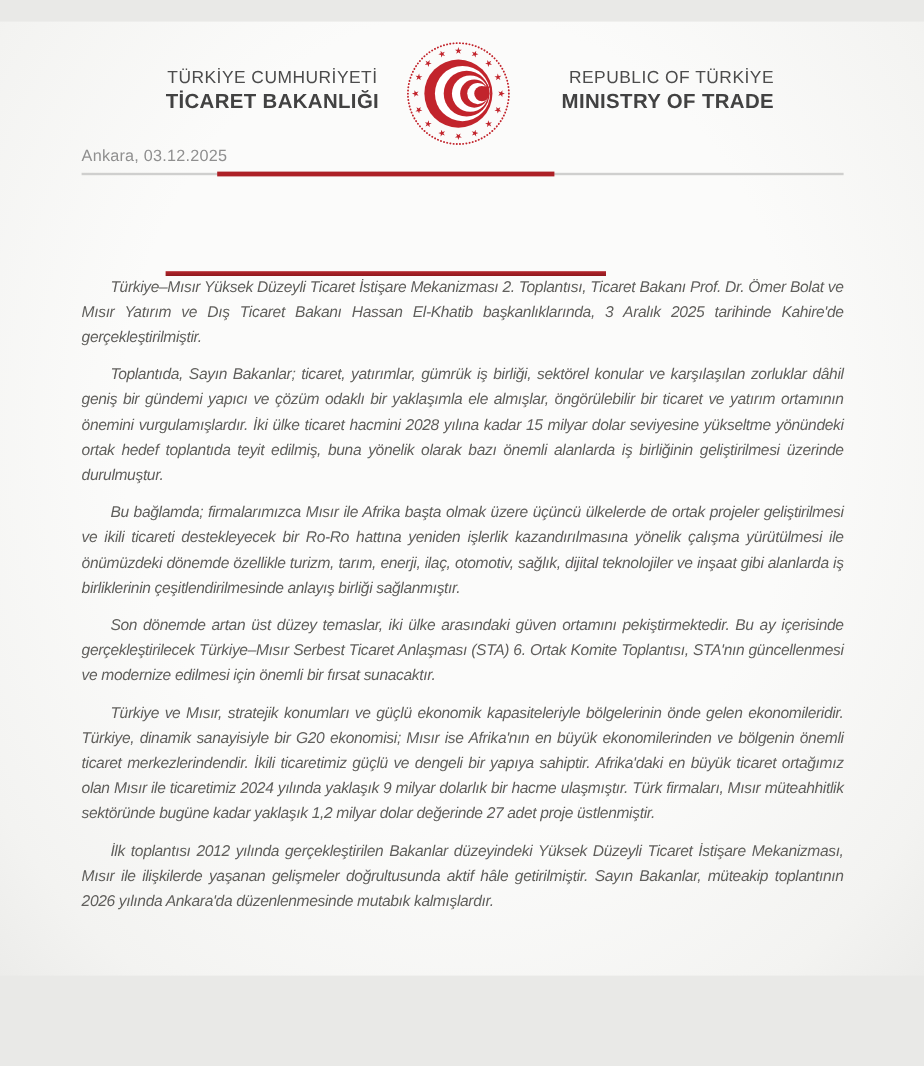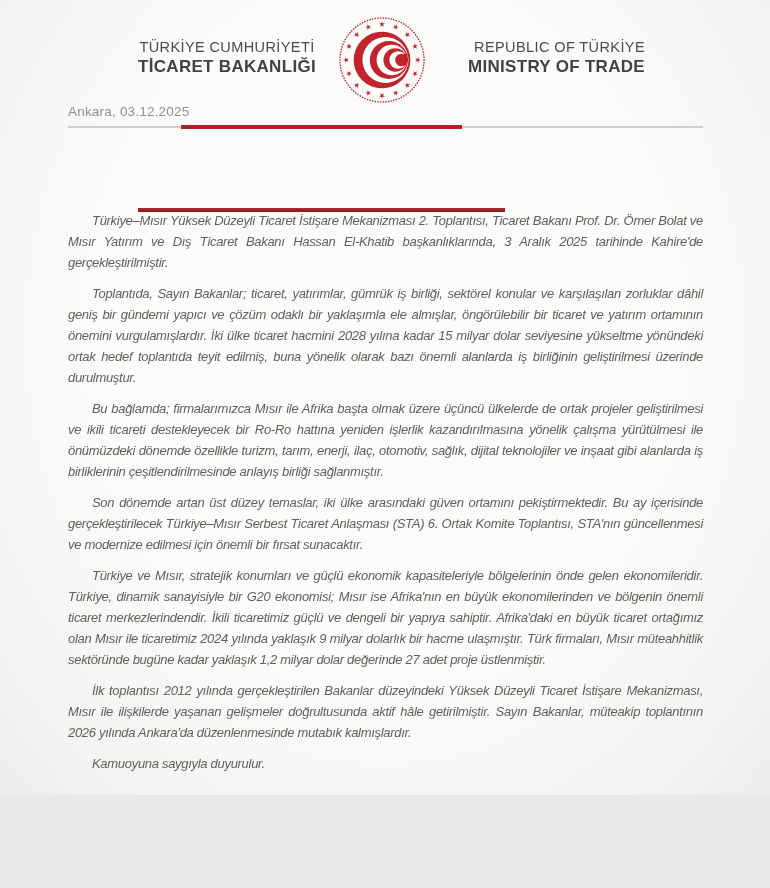--- a/index.html
+++ b/index.html
@@ -1,18 +1,18 @@
 <!DOCTYPE html>
 <html lang="tr"><head>
 <meta charset="utf-8">
 <style>
   * { margin:0; padding:0; box-sizing:border-box; }
   html,body { background:#e9e9e7; }
   .page {
-    position:relative; width:770px; height:795px; margin:0 auto;
+    position:relative; width:770px; height:795px; margin:18px auto;
     background: radial-gradient(ellipse at 50% 42%, #fbfbfa 52%, #f3f3f1 86%, #ecECEA 100%);
     font-family:"Liberation Sans", sans-serif; overflow:hidden;
   }
   
   .org { position:absolute; top:39px; color:#4c4c4c; }
   .org .l1 { font-size:14.5px; letter-spacing:.4px; white-space:nowrap; }
   .org .l2 { font-size:17px; font-weight:bold; letter-spacing:.3px; color:#424242; margin-top:2px; white-space:nowrap; }
   .org-left  { left:92px; width:270px; text-align:center; }
   .org-right { left:468px; text-align:right; }
   .logo { position:absolute; left:337px; top:15px; width:90px; height:90px; }
@@ -98,21 +98,20 @@
   </div>
   <div class="title-rule"></div>
 
   <div class="body">
     <p>Türkiye–Mısır Yüksek Düzeyli Ticaret İstişare Mekanizması 2. Toplantısı, Ticaret Bakanı Prof. Dr. Ömer Bolat ve Mısır Yatırım ve Dış Ticaret Bakanı Hassan El-Khatib başkanlıklarında, 3 Aralık 2025 tarihinde Kahire'de gerçekleştirilmiştir.</p>
     <p>Toplantıda, Sayın Bakanlar; ticaret, yatırımlar, gümrük iş birliği, sektörel konular ve karşılaşılan zorluklar dâhil geniş bir gündemi yapıcı ve çözüm odaklı bir yaklaşımla ele almışlar, öngörülebilir bir ticaret ve yatırım ortamının önemini vurgulamışlardır. İki ülke ticaret hacmini 2028 yılına kadar 15 milyar dolar seviyesine yükseltme yönündeki ortak hedef toplantıda teyit edilmiş, buna yönelik olarak bazı önemli alanlarda iş birliğinin geliştirilmesi üzerinde durulmuştur.</p>
     <p>Bu bağlamda; firmalarımızca Mısır ile Afrika başta olmak üzere üçüncü ülkelerde de ortak projeler geliştirilmesi ve ikili ticareti destekleyecek bir Ro-Ro hattına yeniden işlerlik kazandırılmasına yönelik çalışma yürütülmesi ile önümüzdeki dönemde özellikle turizm, tarım, enerji, ilaç, otomotiv, sağlık, dijital teknolojiler ve inşaat gibi alanlarda iş birliklerinin çeşitlendirilmesinde anlayış birliği sağlanmıştır.</p>
     <p>Son dönemde artan üst düzey temaslar, iki ülke arasındaki güven ortamını pekiştirmektedir. Bu ay içerisinde gerçekleştirilecek Türkiye–Mısır Serbest Ticaret Anlaşması (STA) 6. Ortak Komite Toplantısı, STA'nın güncellenmesi ve modernize edilmesi için önemli bir fırsat sunacaktır.</p>
     <p>Türkiye ve Mısır, stratejik konumları ve güçlü ekonomik kapasiteleriyle bölgelerinin önde gelen ekonomileridir. Türkiye, dinamik sanayisiyle bir G20 ekonomisi; Mısır ise Afrika'nın en büyük ekonomilerinden ve bölgenin önemli ticaret merkezlerindendir. İkili ticaretimiz güçlü ve dengeli bir yapıya sahiptir. Afrika'daki en büyük ticaret ortağımız olan Mısır ile ticaretimiz 2024 yılında yaklaşık 9 milyar dolarlık bir hacme ulaşmıştır. Türk firmaları, Mısır müteahhitlik sektöründe bugüne kadar yaklaşık 1,2 milyar dolar değerinde 27 adet proje üstlenmiştir.</p>
     <p>İlk toplantısı 2012 yılında gerçekleştirilen Bakanlar düzeyindeki Yüksek Düzeyli Ticaret İstişare Mekanizması, Mısır ile ilişkilerde yaşanan gelişmeler doğrultusunda aktif hâle getirilmiştir. Sayın Bakanlar, müteakip toplantının 2026 yılında Ankara'da düzenlenmesinde mutabık kalmışlardır.</p>
-    <p>Kamuoyuna saygıyla duyurulur.</p>
   </div>
 
   <div class="footer-site">
     <span class="bold">turizm</span><span class="rest">.gov.tr</span>
   </div>
 
   <div class="footer-socials">
     <span class="social">
       <svg width="13" height="13" viewBox="0 0 24 24" class="ico" stroke="none">
         <path d="M18.6 1.5h3.6l-8 9.2L23.8 23h-7.3l-5.7-7.5L4.2 23H.6l8.6-9.8L.2 1.5h7.5l5.2 6.8 5.7-6.8z"></path>

